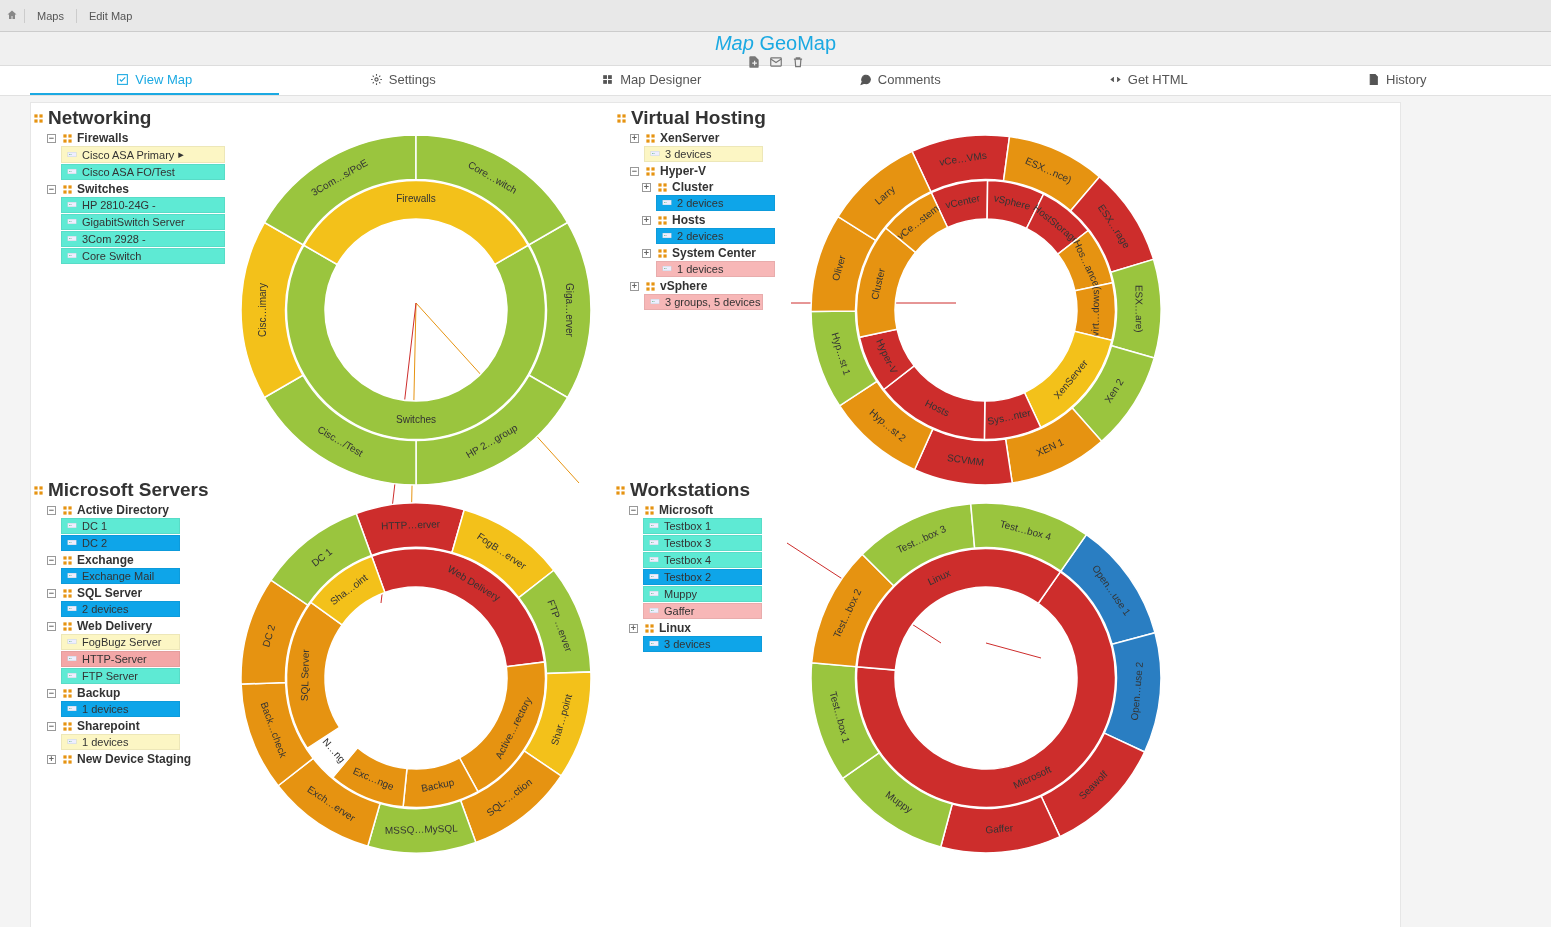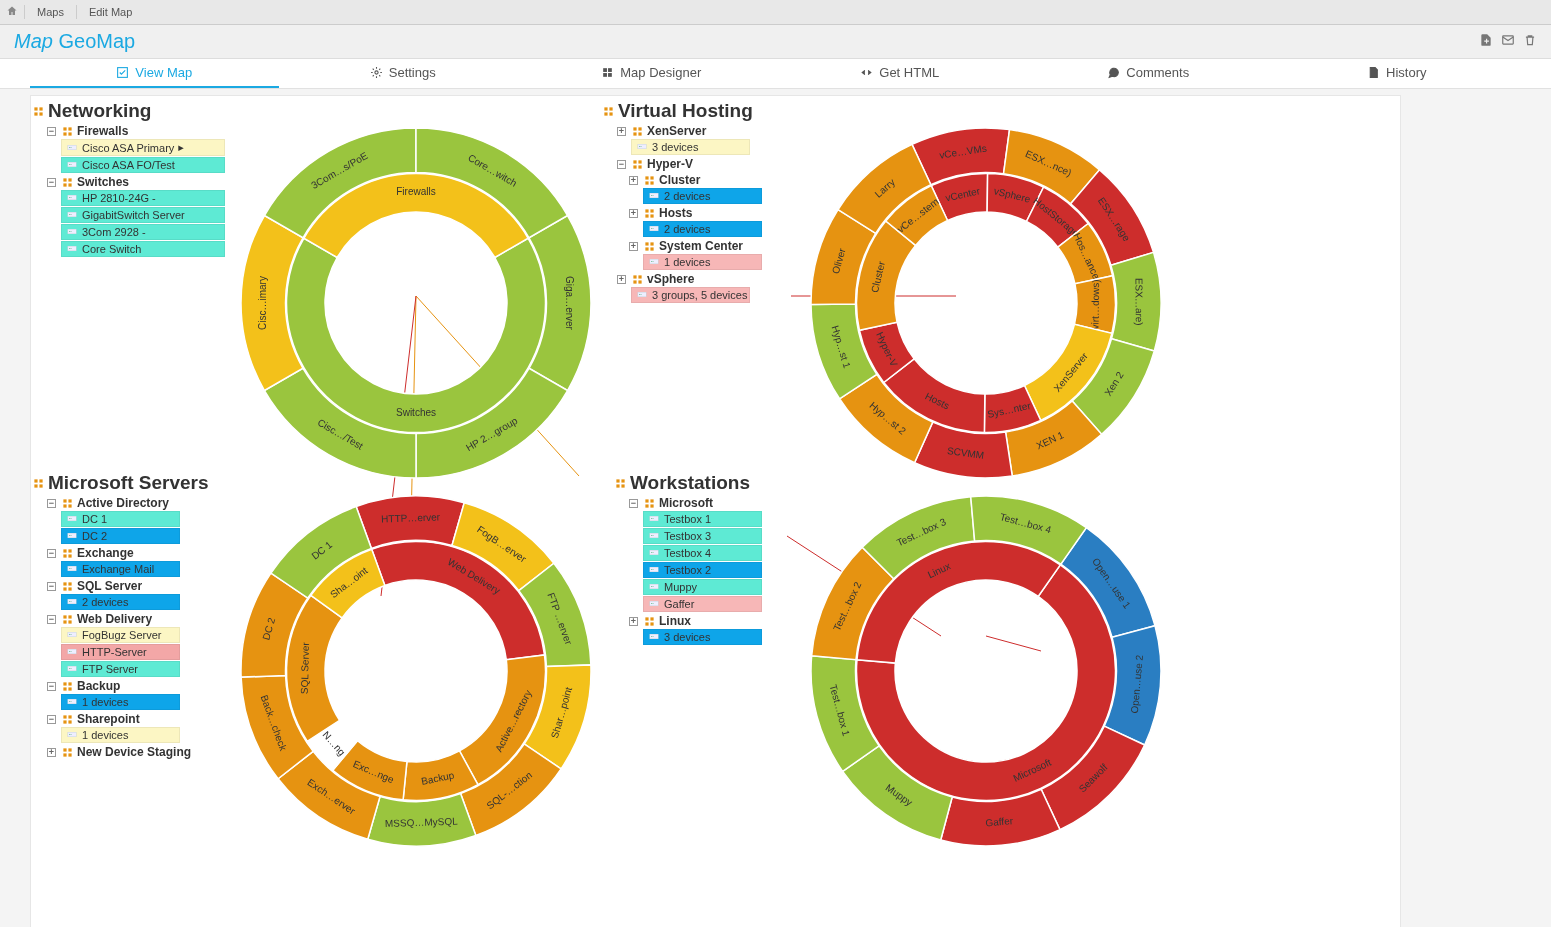--- a/index.html
+++ b/index.html
@@ -1,25 +1,25 @@
 <!DOCTYPE html>
 <html><head>
 <meta charset="utf-8">
 <style>
 * { margin: 0; padding: 0; box-sizing: border-box; font-family: "Segoe UI", Tahoma, Arial, sans-serif; }
 body { background: #f4f4f4; font-size: 12px; color: #333; }
 
 
-.topbar { background: #e8e8e8; border-bottom: 1px solid #ccc; height: 25px; display:flex; align-items:center; padding: 0 6px; gap: 6px; font-size: 11px; }
+.topbar { background: #e8e8e8; border-bottom: 1px solid #ccc; height: 32px; display:flex; align-items:center; padding: 0 6px; gap: 6px; font-size: 11px; }
 .topbar .sep { width:1px; height:14px; background:#ccc; }
 .topbar a { color:#555; text-decoration:none; padding: 0 6px; cursor:pointer; }
 .topbar svg { fill:#888; }
 
 
-.titlebar { background:#f0f0f0; height: 34px; display:flex; align-items:center; padding:0 14px; border-bottom:1px solid #ddd; justify-content:space-between; }
+.titlebar { background:#f0f0f0; height: 34px; display:flex; align-items:center; padding:0 14px; border-bottom:1px solid #ddd; justify-content:space-between;flex-direction:column; }
 .titlebar h1 { font-size: 20px; font-weight:400; color:#666; }
 .titlebar h1 .ital { font-style: italic; color:#1ba9e2; }
 .titlebar .actions { display:flex; gap:8px; }
 .titlebar .actions span { cursor:pointer; color:#777; font-size:14px; }
 
 
 .tabs { background:#fff; border-bottom:1px solid #e1e1e1; height: 30px; display:flex; align-items:center; padding: 0 30px 0 30px; }
 .tab { flex:1; text-align:center; display:flex; align-items:center; justify-content:center; gap:6px; height:100%; cursor:pointer; color:#555; font-size:13px; border-bottom:2px solid transparent; }
 .tab.active { color:#1ba9e2; border-bottom:2px solid #1ba9e2; }
 .tab svg { width:13px; height:13px; fill:currentColor; }
@@ -99,29 +99,29 @@
     <svg viewBox="0 0 24 24">
         <rect x="4" y="4" width="7" height="7"></rect>
         <rect x="13" y="4" width="7" height="7"></rect>
         <rect x="4" y="13" width="7" height="7"></rect>
         <rect x="13" y="13" width="7" height="7"></rect>
       </svg>
     <span>Map Designer</span>
   </div>
   <div class="tab">
     <svg viewBox="0 0 24 24" fill="none" stroke="currentColor" stroke-width="2">
+        <path d="M21 12a8 8 0 0 1-11 7l-6 2 2-5a8 8 0 1 1 15-4z"></path>
+      </svg>
+    <span>Comments</span>
+  </div>
+  <div class="tab">
+    <svg viewBox="0 0 24 24" fill="none" stroke="currentColor" stroke-width="2">
         <path d="M9 8l-5 4 5 4M15 8l5 4-5 4"></path>
       </svg>
     <span>Get HTML</span>
-  </div>
-  <div class="tab">
-    <svg viewBox="0 0 24 24" fill="none" stroke="currentColor" stroke-width="2">
-        <path d="M21 12a8 8 0 0 1-11 7l-6 2 2-5a8 8 0 1 1 15-4z"></path>
-      </svg>
-    <span>Comments</span>
   </div>
   <div class="tab">
     <svg viewBox="0 0 24 24" fill="none" stroke="currentColor" stroke-width="2">
         <path d="M6 3h9l4 4v14H6z"></path>
         <path d="M15 3v5h4"></path>
       </svg>
     <span>History</span>
   </div>
 </div>
 
@@ -237,21 +237,21 @@
         <path d="M175 350A175 175 0 0 1 23.445554337723223 262.5L61.98368480613075 240.25A130.5 130.5 0 0 0 175 305.5Z" fill="#9ac53e" stroke="#fff" stroke-width="1.5"></path>
         <text class="seg-label" x="98.87500000000003" y="306.8523677261808" text-anchor="middle" dominant-baseline="middle" transform="rotate(390 98.87500000000003 306.8523677261808)">Cisc…/Test</text>
         <path d="M23.445554337723223 262.5A175 175 0 0 1 23.44555433772325 87.49999999999999L61.98368480613077 109.74999999999999A130.5 130.5 0 0 0 61.98368480613075 240.25Z" fill="#f3c11a" stroke="#fff" stroke-width="1.5"></path>
         <text class="seg-label" x="22.75" y="175.00000000000003" text-anchor="middle" dominant-baseline="middle" transform="rotate(270 22.75 175.00000000000003)">Cisc…imary</text>
         <path d="M23.44555433772325 87.49999999999999A175 175 0 0 1 174.99999999999997 0L174.99999999999997 44.5A130.5 130.5 0 0 0 61.98368480613077 109.74999999999999Z" fill="#9ac53e" stroke="#fff" stroke-width="1.5"></path>
         <text class="seg-label" x="98.87499999999993" y="43.147632273819255" text-anchor="middle" dominant-baseline="middle" transform="rotate(330 98.87499999999993 43.147632273819255)">3Com…s/PoE</text>
         <path d="M174.99999999999997 0A175 175 0 0 1 326.55444566227675 87.49999999999993L288.0163151938692 109.74999999999994A130.5 130.5 0 0 0 174.99999999999997 44.5Z" fill="#9ac53e" stroke="#fff" stroke-width="1.5"></path>
         <text class="seg-label" x="251.125" y="43.14763227381923" text-anchor="middle" dominant-baseline="middle" transform="rotate(390 251.125 43.14763227381923)">Core…witch</text>
       </svg></div>
 
-  <div class="tree" style="left:572px; top:4px;">
+  <div class="tree" style="left:585px; top:4px;">
     <div class="group-h">
       <svg class="grp" viewBox="0 0 24 24" fill="#e69311">
           <rect x="3" y="3" width="7" height="7"></rect>
           <rect x="14" y="3" width="7" height="7"></rect>
           <rect x="3" y="14" width="7" height="7"></rect>
           <rect x="14" y="14" width="7" height="7"></rect>
         </svg>
       <span>Virtual Hosting</span>
     </div>
     <div id="q2-groups">

